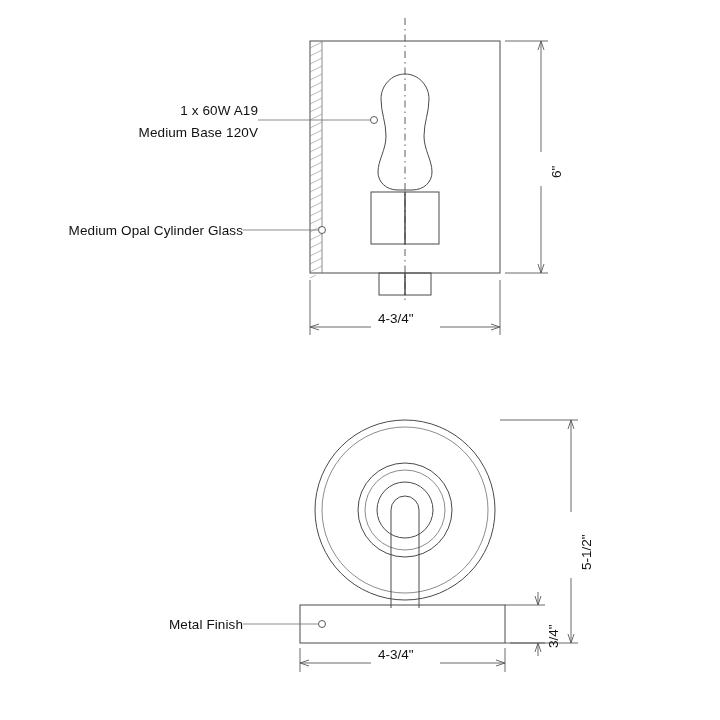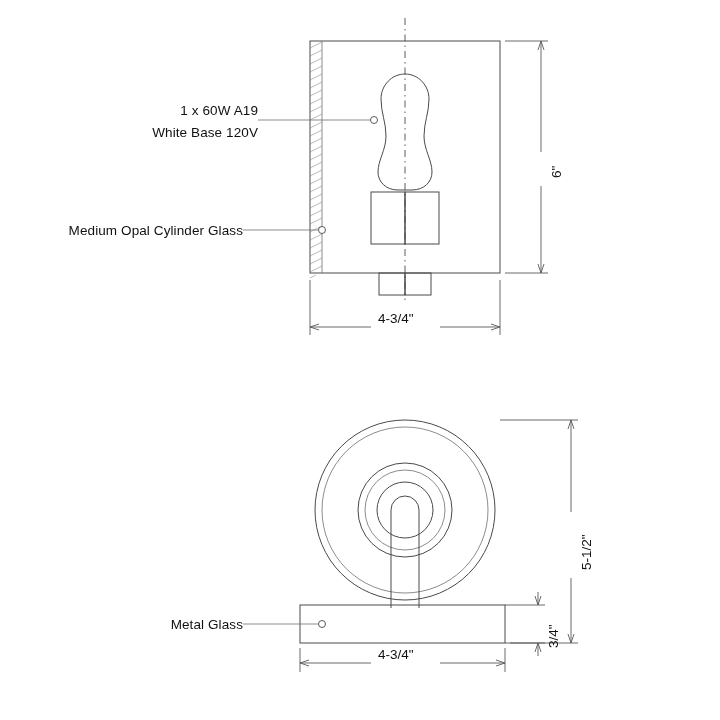--- a/index.html
+++ b/index.html
@@ -176,25 +176,25 @@
       <line class="ln-dim" x1="505" y1="648" x2="505" y2="672"></line>
       <line class="ln-dim" x1="300" y1="663" x2="371" y2="663"></line>
       <line class="ln-dim" x1="440" y1="663" x2="505" y2="663"></line>
       <path class="ln-dim" d="M 300,663 L 309,660 M 300,663 L 309,666"></path>
       <path class="ln-dim" d="M 505,663 L 496,660 M 505,663 L 496,666"></path>
     </g>
 
   </svg>
 
   <div class="label right" style="left:100px; top:101px; width:158px;">1 x 60W A19</div>
-  <div class="label right" style="left:80px; top:123px; width:178px;">White Base 120V</div>
+  <div class="label right" style="left:80px; top:123px; width:178px;">Medium Base 120V</div>
 
   <div class="label right" style="left:43px; top:221px; width:200px;">Medium Opal Cylinder Glass</div>
 
-  <div class="label right" style="left:123px; top:615px; width:120px;">Metal Glass</div>
+  <div class="label right" style="left:123px; top:615px; width:120px;">Metal Finish</div>
 
   <div class="dim-text vert" style="left:549px; top:178px; transform: rotate(-90deg);">6"</div>
 
   <div class="dim-text" style="left:378px; top:311px;">4-3/4"</div>
 
   <div class="dim-text vert" style="left:579px; top:570px; transform: rotate(-90deg);">5-1/2"</div>
 
   <div class="dim-text vert" style="left:546px; top:648px; transform: rotate(-90deg);">3/4"</div>
 
   <div class="dim-text" style="left:378px; top:647px;">4-3/4"</div>

